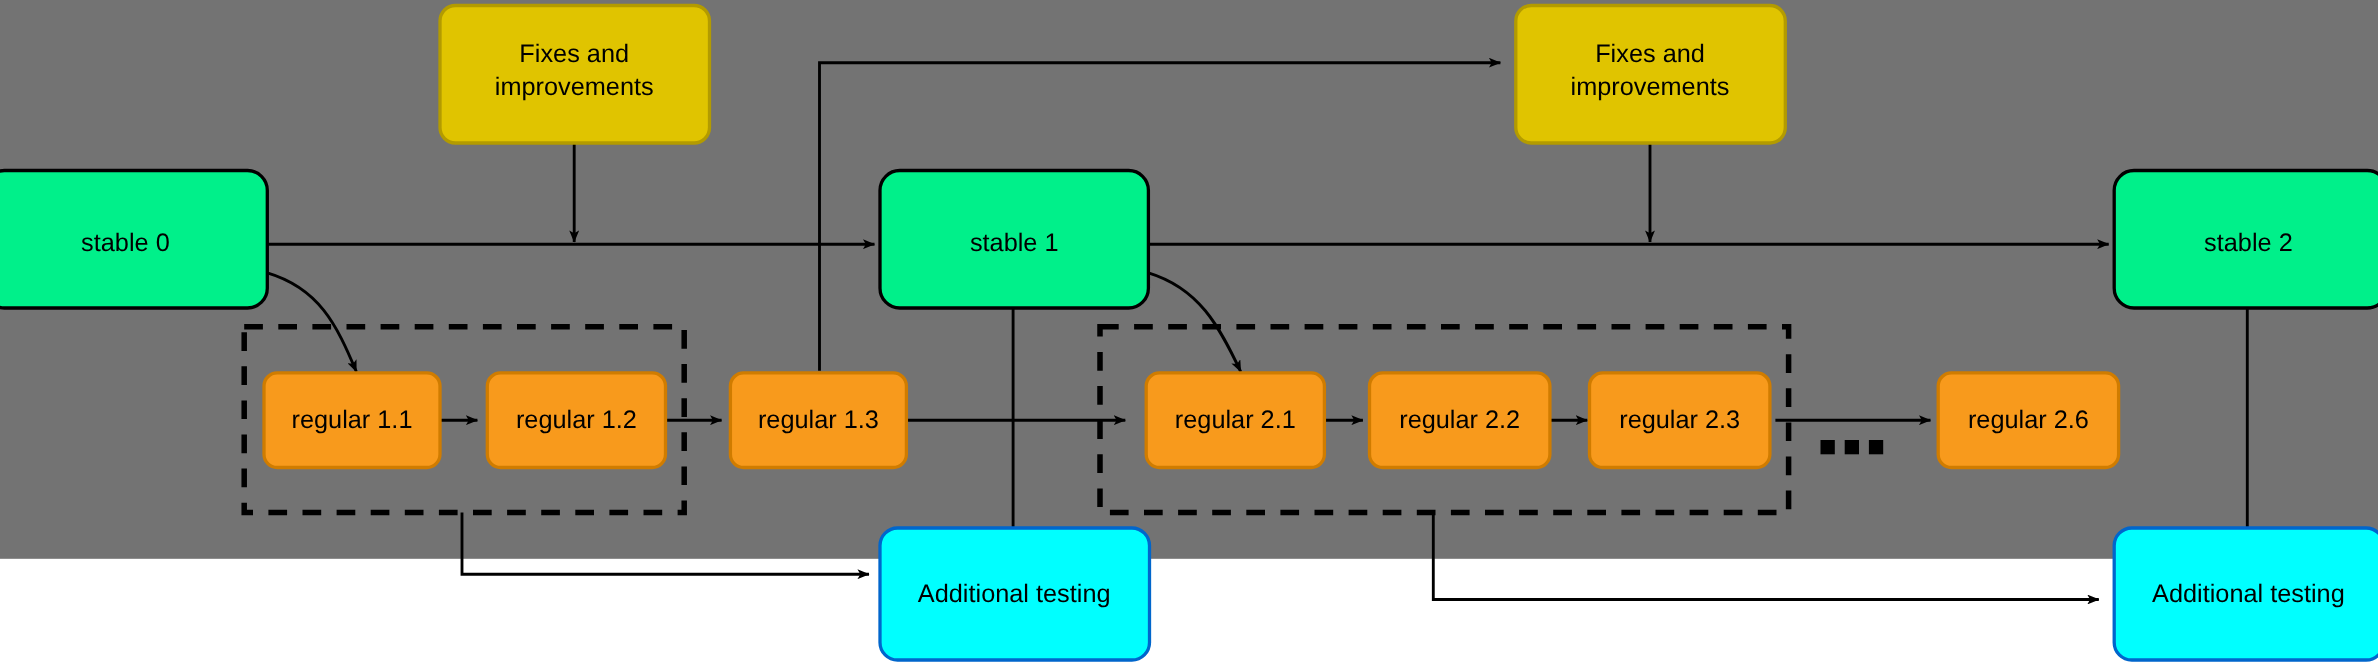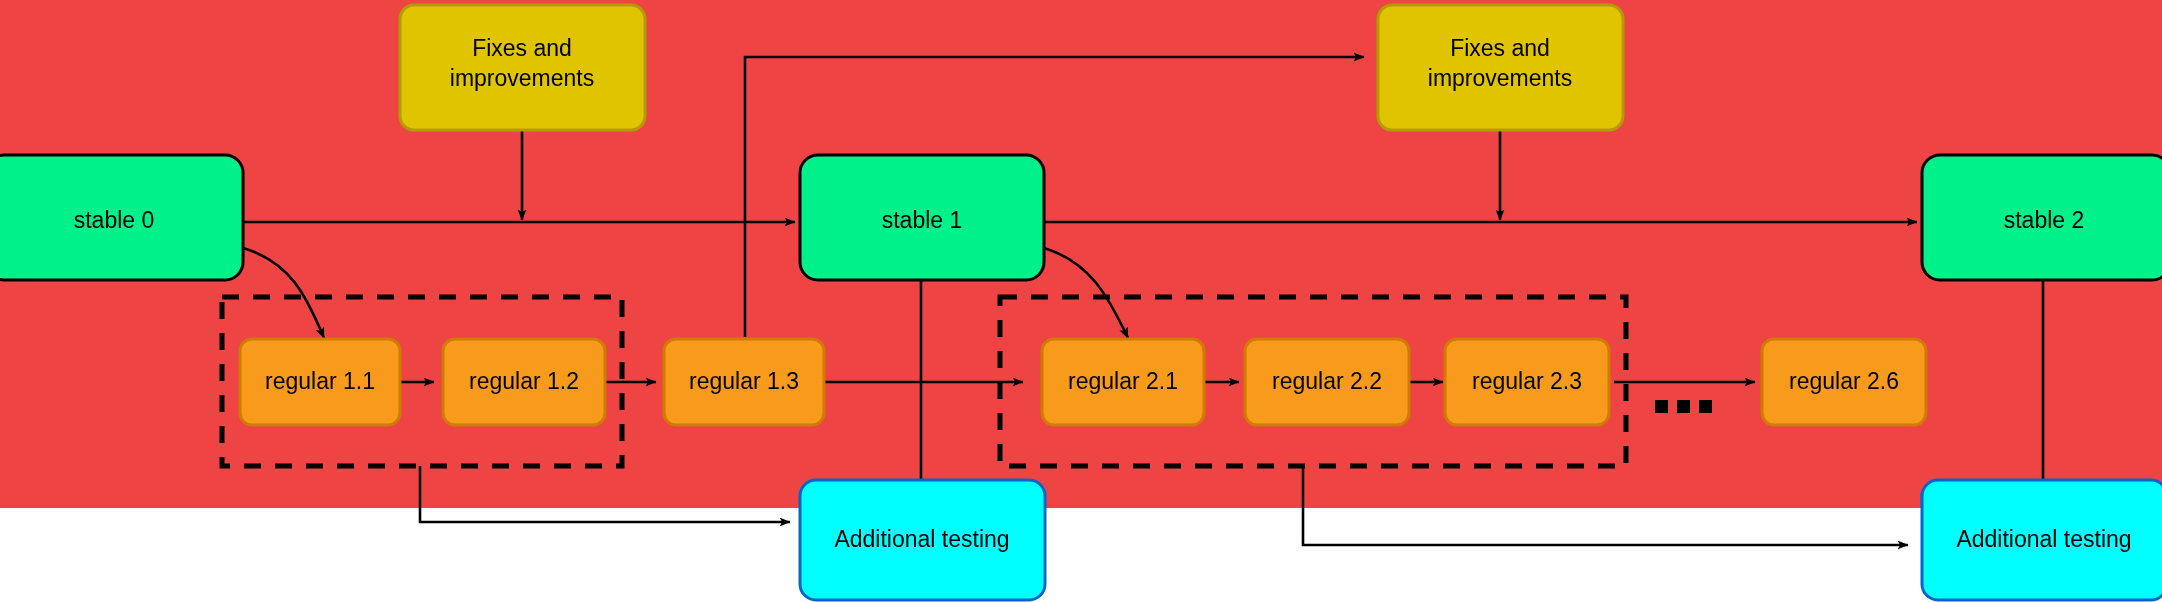--- a/index.html
+++ b/index.html
@@ -11,21 +11,21 @@
   body {
     width: 2162px;
     height: 602px;
     font-family: "Liberation Sans", sans-serif;
     overflow: hidden;
   }
   #diagram-root {
     position: relative;
     width: 2162px;
     height: 508px;
-    background: #ef4444;
+    background: #737373;
   }
   svg#flow {
     display: block;
     width: 2162px;
     height: 602px;
   }
   .node-label {
     font-family: "Liberation Sans", sans-serif;
     fill: #000000;
     text-anchor: middle;

